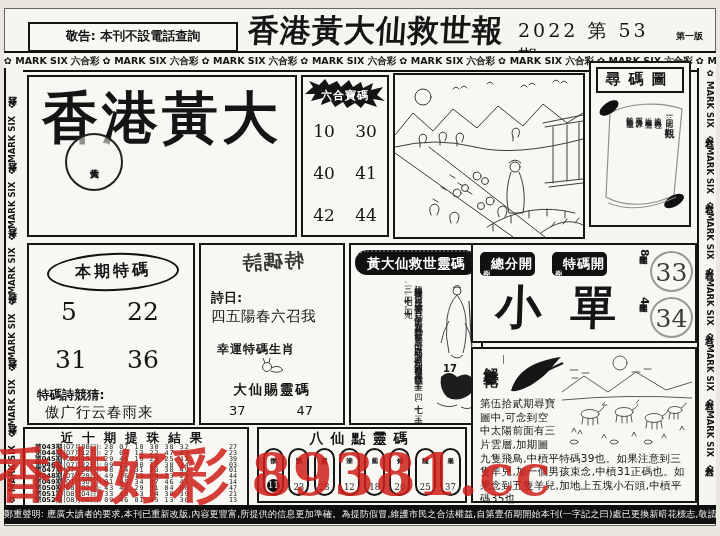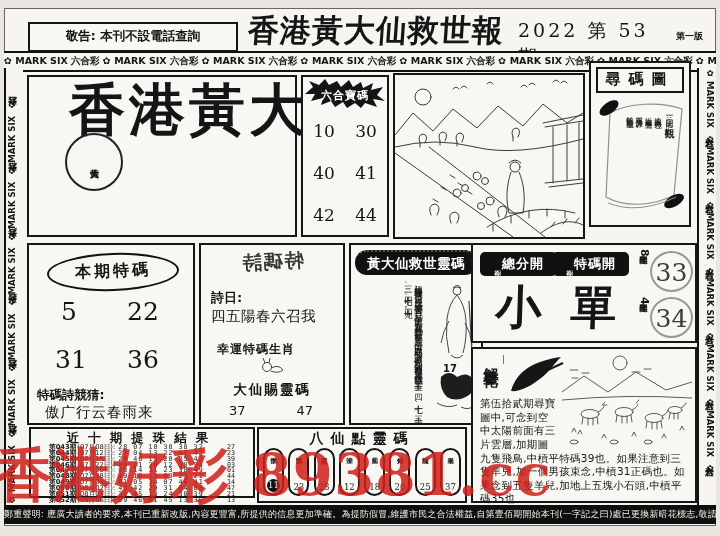--- a/index.html
+++ b/index.html
@@ -64,38 +64,38 @@
   
   .spirit{left:349px;top:243px;width:134px;height:182px;}
   .spirit-banner{position:absolute;left:4px;top:5px;right:4px;height:23px;background:#111;color:#fff;border-radius:12px;
                  font-size:13.5px;font-weight:bold;text-align:center;line-height:23px;letter-spacing:.5px;border-top:2px dotted #555;}
   .spirit-body{position:absolute;left:5px;top:34px;width:68px;height:142px;font-size:8.5px;line-height:1.2;letter-spacing:1px;}
   .spirit-fig{position:absolute;right:2px;top:36px;}
   .fig-num{position:absolute;right:24px;top:118px;font-size:10px;font-weight:bold;}
   
   .result{left:471px;top:243px;width:226px;height:100px;}
   .banner{position:absolute;top:7px;height:24px;background:#111;color:#fff;border-radius:5px;display:flex;
-          align-items:center;gap:2px;padding:0 13px;box-sizing:border-box;}
+          align-items:center;gap:2px;padding:0 2px;box-sizing:border-box;}
   .banner .sm{writing-mode:vertical-rl;font-size:7px;line-height:1;}
   .banner .mn{font-size:13px;font-weight:bold;letter-spacing:1px;}
   .big-chars{position:absolute;left:8px;top:32px;width:150px;display:flex;justify-content:space-around;
              font-family:"DejaVu Serif",serif;font-size:46px;font-weight:900;transform:skewX(-2deg);}
   .stat{position:absolute;left:152px;width:26px;height:46px;font-size:8.5px;line-height:1.3;}
   .stat b{font-size:11px;}
   .circle-num{position:absolute;left:177px;width:43px;height:41px;border:2px solid #9a9a94;border-radius:50%;
               font-family:"DejaVu Serif",serif;font-size:25px;color:#3c3c3c;text-align:center;line-height:40px;box-sizing:border-box;}
   
   .explain{left:471px;top:347px;width:226px;height:156px;}
   .ex-title{position:absolute;left:8px;top:6px;font-size:15px;font-weight:bold;letter-spacing:3px;border-right:1px solid #777;padding-right:3px;}
   .ex-bird{position:absolute;left:34px;top:4px;}
   .ex-scene{position:absolute;right:3px;top:3px;}
   .ex-text{position:absolute;left:7px;top:48px;right:5px;bottom:3px;font-size:10.5px;line-height:1.3;letter-spacing:.3px;}
   .scene-spacer{float:right;width:132px;height:50px;}
   
-  .rtable{left:29px;top:427px;width:226px;height:71px;padding:2px 18px;}
+  .rtable{left:23px;top:427px;width:226px;height:96px;padding:2px 10px;}
   .rt-title{font-size:12.5px;font-weight:bold;letter-spacing:9px;text-align:center;line-height:14px;}
   .rt-row{display:flex;font-size:6.7px;line-height:5.85px;white-space:nowrap;}
   .rt-row .p{font-weight:bold;}
   .rt-row .d{margin-left:1px;}
   .rt-row .n{margin-left:3px;font-family:"DejaVu Sans Mono",monospace;letter-spacing:1px;}
   .rt-row .s{margin-left:auto;font-family:"DejaVu Sans Mono",monospace;}
   
   .imm{left:257px;top:427px;width:210px;height:76px;padding:1px 4px;}
   .imm-title{font-size:14px;font-weight:bold;letter-spacing:7px;text-align:center;line-height:16px;}
   .imm-row{display:flex;justify-content:space-between;margin-top:2px;}
@@ -120,21 +120,21 @@
   <div class="abs notice">敬告: 本刊不設電話查詢</div>
   <div class="abs mast-title">香港黃大仙救世報</div>
   <div class="abs issue">2022 第 53 期</div>
   <div class="abs edition">第一版</div>
 
   <div class="abs strip-top">✿ MARK SIX 六合彩 ✿ MARK SIX 六合彩 ✿ MARK SIX 六合彩 ✿ MARK SIX 六合彩 ✿ MARK SIX 六合彩 ✿ MARK SIX 六合彩 ✿ MARK SIX 六合彩 ✿ MARK SIX 六合彩 ✿ MARK SIX 六合彩 ✿</div>
   <div class="abs strip-side strip-left vrl">✿ MARK SIX 六合彩 ✿ MARK SIX 六合彩 ✿ MARK SIX 六合彩 ✿ MARK SIX 六合彩 ✿ MARK SIX 六合彩 ✿ MARK SIX 六合彩 ✿</div>
   <div class="abs strip-side strip-right vrl">✿ MARK SIX 六合彩 ✿ MARK SIX 六合彩 ✿ MARK SIX 六合彩 ✿ MARK SIX 六合彩 ✿ MARK SIX 六合彩 ✿ MARK SIX 六合彩 ✿</div>
 
   <div class="box masthead">
-    <div class="mh-row" style="top:4px;padding-left:27px;">香港黃大</div>
+    <div class="mh-row" style="top:12px;">香港黃大</div>
     <div class="seal vrl">黃大仙</div>
   </div>
 
   <div class="box treasure">
     <svg width="84" height="30" viewBox="0 0 84 30" style="margin:2px auto 0;">
       <polygon fill="#141414" points="2,15 10,8 6,2 16,6 22,0 26,6 34,2 38,8 46,1 50,8 58,3 60,9 70,4 68,11 80,8 74,16 82,22 70,20 74,28 62,24 58,29 52,24 44,29 40,23 32,28 28,22 18,26 20,19 8,22 12,15"></polygon>
       <text x="42" y="20" text-anchor="middle" fill="#fff" font-size="11" font-weight="bold" letter-spacing="1">六合寶碼</text>
     </svg>
     <div class="t-row" style="top:44px;">
       <span>10</span>

